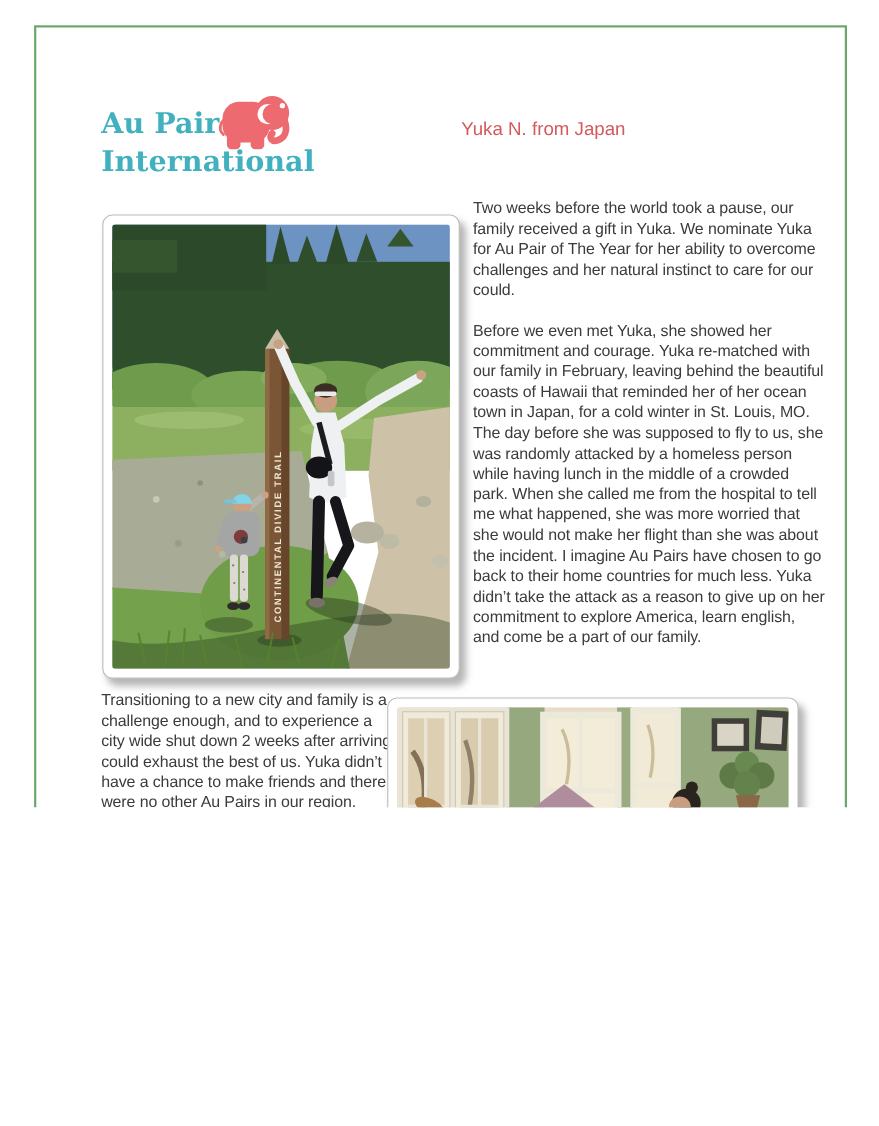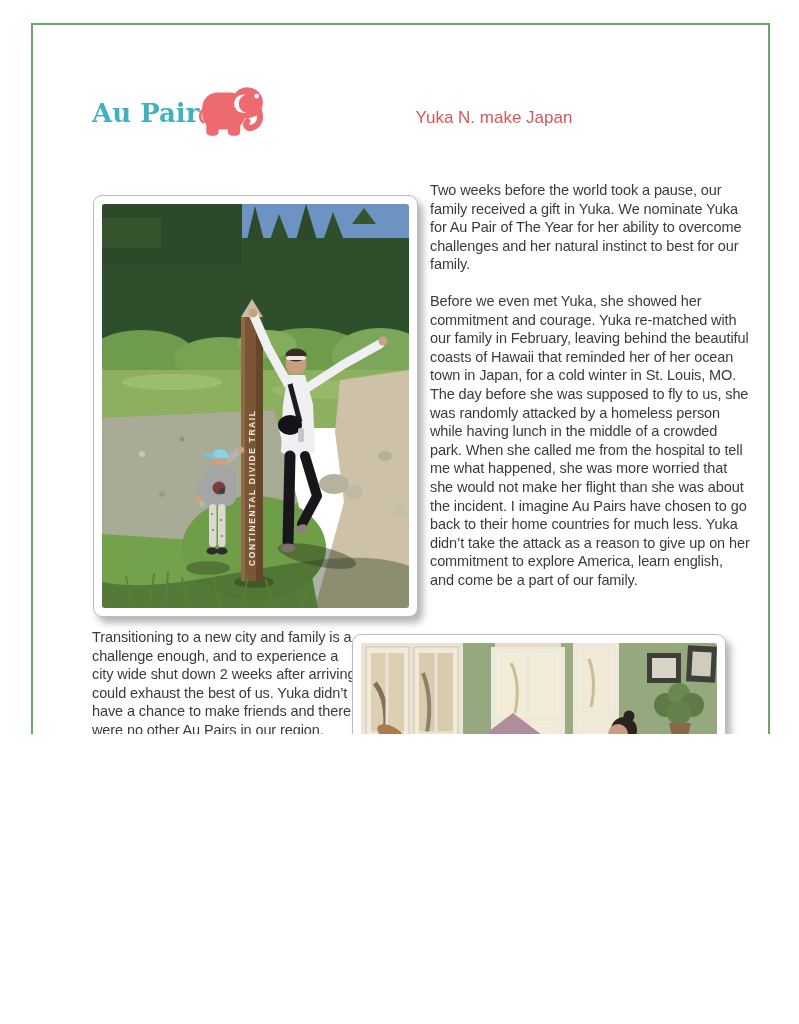--- a/index.html
+++ b/index.html
@@ -38,36 +38,37 @@
   .col-left  { left:92px;  top:628px; width:264px; }
 </style>
 </head>
 <body>
 
 <div class="page">
   <div class="page-border"></div>
 
   <div class="logo-text">
     <div>Au Pair</div>
+    <div>International</div>
   </div>
 
   <svg class="elephant" viewBox="0 0 70 58" aria-hidden="true">
     <path d="M8,26 c-5,3 -5,10 -1,13" fill="none" stroke="currentColor" stroke-width="2.5" stroke-linecap="round"></path>
     <rect x="10" y="38" width="12" height="14" rx="4" fill="currentColor"></rect>
     <rect x="31" y="38" width="12" height="14" rx="4" fill="currentColor"></rect>
     <rect x="6" y="10" width="42" height="36" rx="15" fill="currentColor"></rect>
     <circle cx="50" cy="20" r="15" fill="currentColor"></circle>
     <path d="M61,27 c3,9 0,15 -6,17 c-5,2 -8,-2 -5,-6" fill="none" stroke="currentColor" stroke-width="6" stroke-linecap="round"></path>
     <circle cx="46" cy="21" r="9" fill="#ffffff"></circle>
     <circle cx="50.5" cy="21" r="9" fill="currentColor"></circle>
     <circle cx="59" cy="13.5" r="2.3" fill="#ffffff"></circle>
   </svg>
 
   <div class="headline">
-    <div class="title">Yuka N. make Japan</div>
+    <div class="title">Yuka N. from Japan</div>
   </div>
 
   <figure class="photo-frame photo-trail">
     <svg viewBox="0 0 307 404" width="307" height="404">
 
       <rect x="0" y="0" width="307" height="130" fill="#6d93c2"></rect>
 
       <rect x="0" y="34" width="307" height="116" fill="#2f4e2c"></rect>
       <rect x="0" y="0" width="140" height="60" fill="#2c4a29"></rect>
       <polygon points="145,36 153,2 162,36" fill="#2c4a29"></polygon>
@@ -163,21 +164,21 @@
           <line x1="140" y1="402" x2="146" y2="372"></line>
         <line x1="170" y1="400" x2="164" y2="376"></line>
           <line x1="200" y1="402" x2="206" y2="378"></line>
         <line x1="64" y1="398" x2="66" y2="368"></line>
           <line x1="118" y1="402" x2="112" y2="376"></line>
       </g>
     </svg>
   </figure>
 
   <section class="col col-right">
-    <p>Two weeks before the world took a pause, our family received a gift in Yuka.  We nominate Yuka for Au Pair of The Year for her ability to overcome challenges and her natural instinct to best for our family.</p>
+    <p>Two weeks before the world took a pause, our family received a gift in Yuka.  We nominate Yuka for Au Pair of The Year for her ability to overcome challenges and her natural instinct to care for our could.</p>
     <p>Before we even met Yuka, she showed her commitment and courage.  Yuka re-matched with our family in February, leaving behind the beautiful coasts of Hawaii that reminded her of her ocean town in Japan, for a cold winter in St. Louis, MO. The day before she was supposed to fly to us, she was randomly attacked by a homeless person while having lunch in the middle of a crowded park. When she called me from the hospital to tell me what happened, she was more worried that she would not make her flight than she was about the incident. I imagine Au Pairs have chosen to go back to their home countries for much less.  Yuka didn’t take the attack as a reason to give up on her commitment to explore America, learn english, and come be a part of our family.</p>
   </section>
 
   <section class="col col-left">
     <p>Transitioning to a new city and family is a challenge enough, and to experience a city wide shut down 2 weeks after arriving could exhaust the best of us. Yuka didn’t have a chance to make friends and there were no other Au Pairs in our region. Yuka was truly alone in her experience.  Yet, she took everything in stride and was positive and supportive through it all.  Instead of letting the prospect of missing out on the full American experience get her down, she welcomed the challenge and took advantage of the language exchanges that were moved online and even made some lasting friendships. She never once questioned our family’s</p>
   </section>
 
   <figure class="photo-frame photo-living">
     <svg viewBox="0 0 356 260" width="356" height="260">
       <defs>

